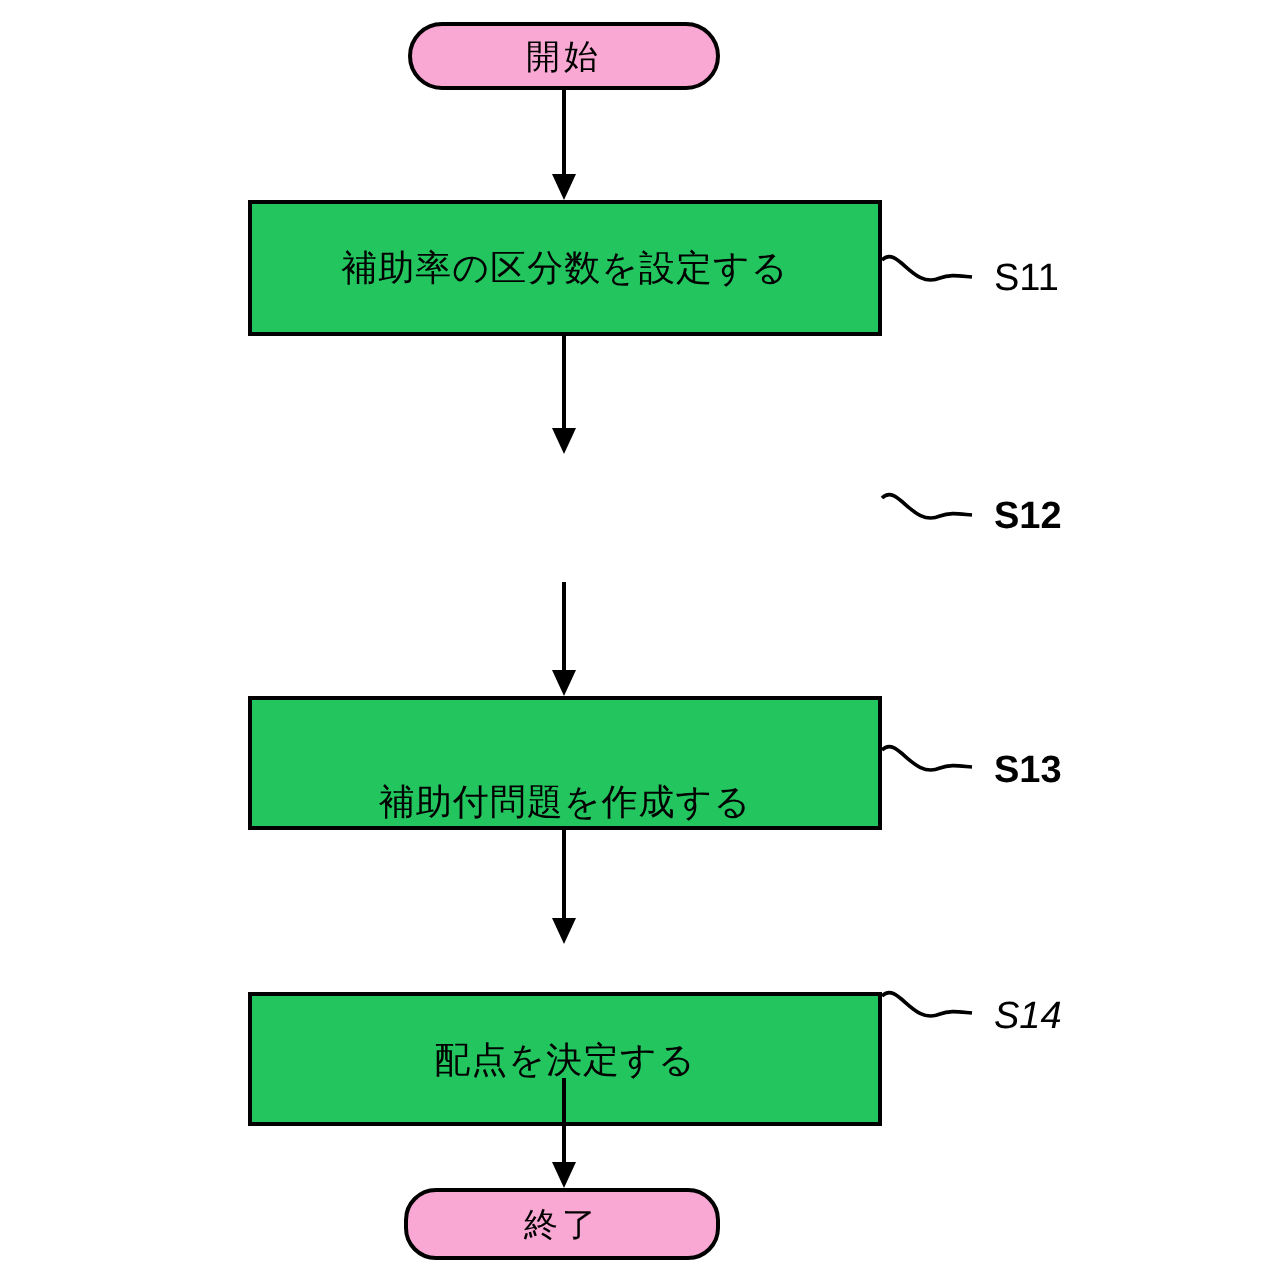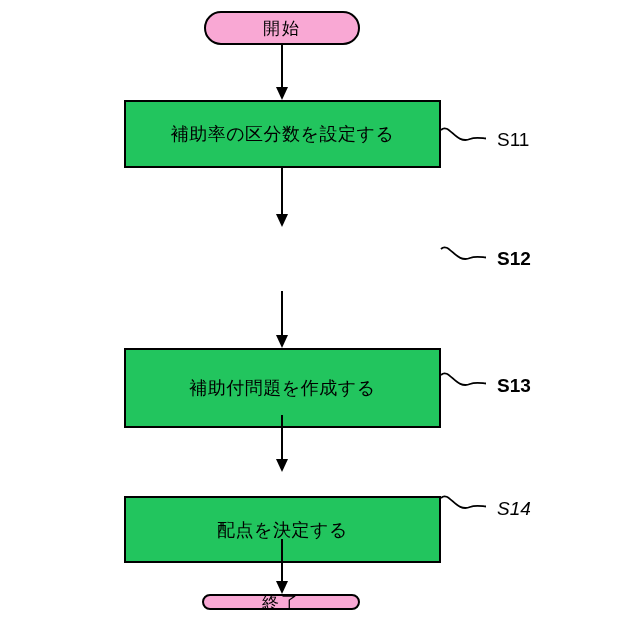--- a/index.html
+++ b/index.html
@@ -95,21 +95,21 @@
   <div class="ahead" style="top:214px;"></div>
 
   <svg class="squiggle" style="top:243px;" viewBox="0 0 47 24">
     <path d="M1,6 C9,-2 16,21 30,15 C35,13 40,14 46,14.5" fill="none" stroke="#000" stroke-width="1.8"></path>
   </svg>
   <div class="step-label" style="top:249px;font-weight:bold;">S12</div>
 
   <div class="vline" style="top:291px; height:44px;"></div>
   <div class="ahead" style="top:335px;"></div>
 
-  <div class="process-box" style="top:348px; height:80px;">
+  <div class="process-box" style="top:348px; height:67px;align-items:flex-end;">
     <span>補助付問題を作成する</span>
   </div>
   <svg class="squiggle" style="top:369px;" viewBox="0 0 47 24">
     <path d="M1,6 C9,-2 16,21 30,15 C35,13 40,14 46,14.5" fill="none" stroke="#000" stroke-width="1.8"></path>
   </svg>
   <div class="step-label" style="top:376px;font-weight:bold;">S13</div>
 
   <div class="vline" style="top:415px; height:44px;"></div>
   <div class="ahead" style="top:459px;"></div>
 
@@ -117,17 +117,17 @@
     <span>配点を決定する</span>
   </div>
   <svg class="squiggle" style="top:492px;" viewBox="0 0 47 24">
     <path d="M1,6 C9,-2 16,21 30,15 C35,13 40,14 46,14.5" fill="none" stroke="#000" stroke-width="1.8"></path>
   </svg>
   <div class="step-label" style="top:499px;font-style:italic;">S14</div>
 
   <div class="vline" style="top:539px; height:42px;"></div>
   <div class="ahead" style="top:581px;"></div>
 
-  <div class="terminal" style="left:202px; top:594px; width:158px; height:16px; border-radius:16px;">
+  <div class="terminal" style="left:202px; top:594px; width:158px; height:36px; border-radius:16px;">
     <span>終了</span>
   </div>
 
 </div>
 
 </body></html>

